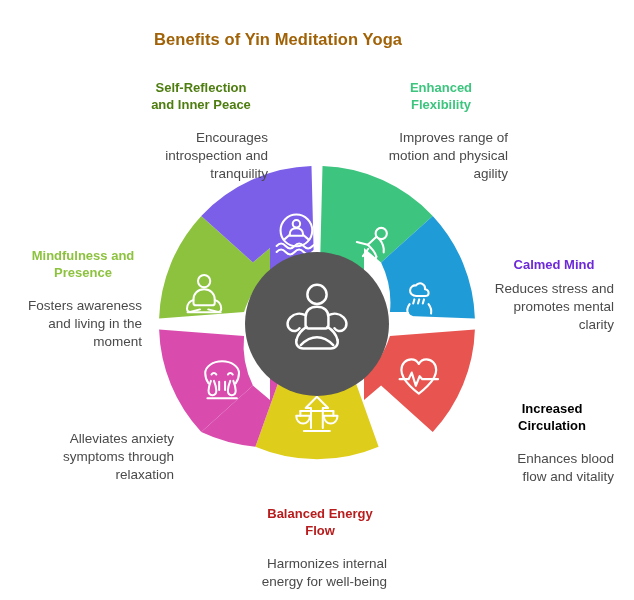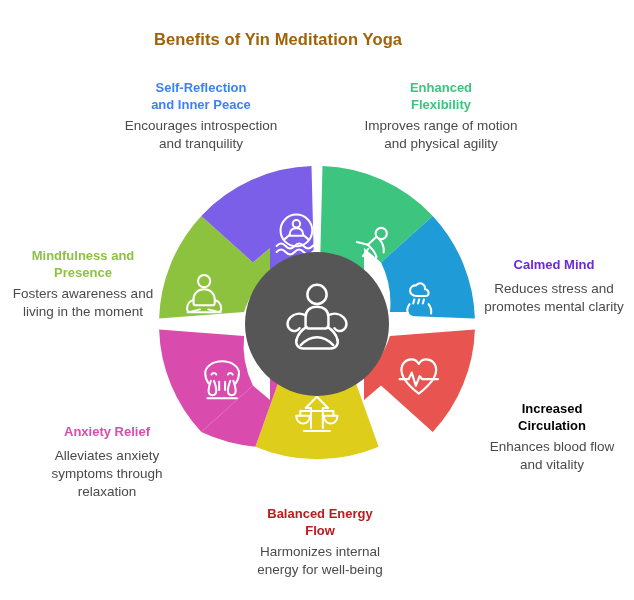--- a/index.html
+++ b/index.html
@@ -32,21 +32,22 @@
     line-height:1.32;
   }
   .label-head{
     font-size:13px;
     font-weight:bold;
     margin:0 0 1px 0;
   }
   .label-body{
     font-size:13.5px;
     color:#4a4a4a;
-    margin:4px;
+    margin:16px;
+    text-align:right;
   }
 
   
   #lbl-self-reflection{left:118px;top:79px;width:166px;}
   #lbl-enhanced-flexibility{left:358px;top:79px;width:166px;}
   #lbl-calmed-mind{left:478px;top:256px;width:152px;}
   #lbl-increased-circulation{left:474px;top:400px;width:156px;}
   #lbl-balanced-energy{left:237px;top:505px;width:166px;}
   #lbl-anxiety-relief{left:24px;top:423px;width:166px;}
   #lbl-mindfulness{left:8px;top:247px;width:150px;}
@@ -217,21 +218,21 @@
       <path d="M22.0 33.0 C 18.0 35.4 15.2 39.0 14.2 43.0"></path>
       <path d="M38.0 33.0 C 42.0 35.4 44.8 39.0 45.8 43.0"></path>
       <path d="M14.2 43.0 C 13.4 46.6 15.6 49.6 19.4 49.6 L 40.6 49.6
                C 44.4 49.6 46.6 46.6 45.8 43.0"></path>
       <path d="M17.5 47.0 C 21.5 43.0 26.0 41.0 30.0 41.0 C 34.0 41.0 38.5 43.0 42.5 47.0"></path>
     </g>
   </svg>
 </div>
 
 <div class="label-block" id="lbl-self-reflection">
-  <div class="label-head" style="color:#3b82f6">
+  <div class="label-head" style="color:#4d7c0f">
     <span>Self-Reflection</span><br>
     <span>and Inner Peace</span>
   </div>
   <div class="label-body">Encourages introspection and tranquility</div>
 </div>
 
 <div class="label-block" id="lbl-enhanced-flexibility">
   <div class="label-head" style="color:#3DC47E">
     <span>Enhanced</span><br>
     <span>Flexibility</span>
@@ -256,23 +257,20 @@
 
 <div class="label-block" id="lbl-balanced-energy">
   <div class="label-head" style="color:#b91c1c">
     <span>Balanced Energy</span><br>
     <span>Flow</span>
   </div>
   <div class="label-body">Harmonizes internal energy for well-being</div>
 </div>
 
 <div class="label-block" id="lbl-anxiety-relief">
-  <div class="label-head" style="color:#D94CAE">
-    <span>Anxiety Relief</span>
-  </div>
   <div class="label-body" style="margin-top:7px">Alleviates anxiety symptoms through relaxation</div>
 </div>
 
 <div class="label-block" id="lbl-mindfulness">
   <div class="label-head" style="color:#8DC23F">
     <span>Mindfulness and</span><br>
     <span>Presence</span>
   </div>
   <div class="label-body">Fosters awareness and living in the moment</div>
 </div>

